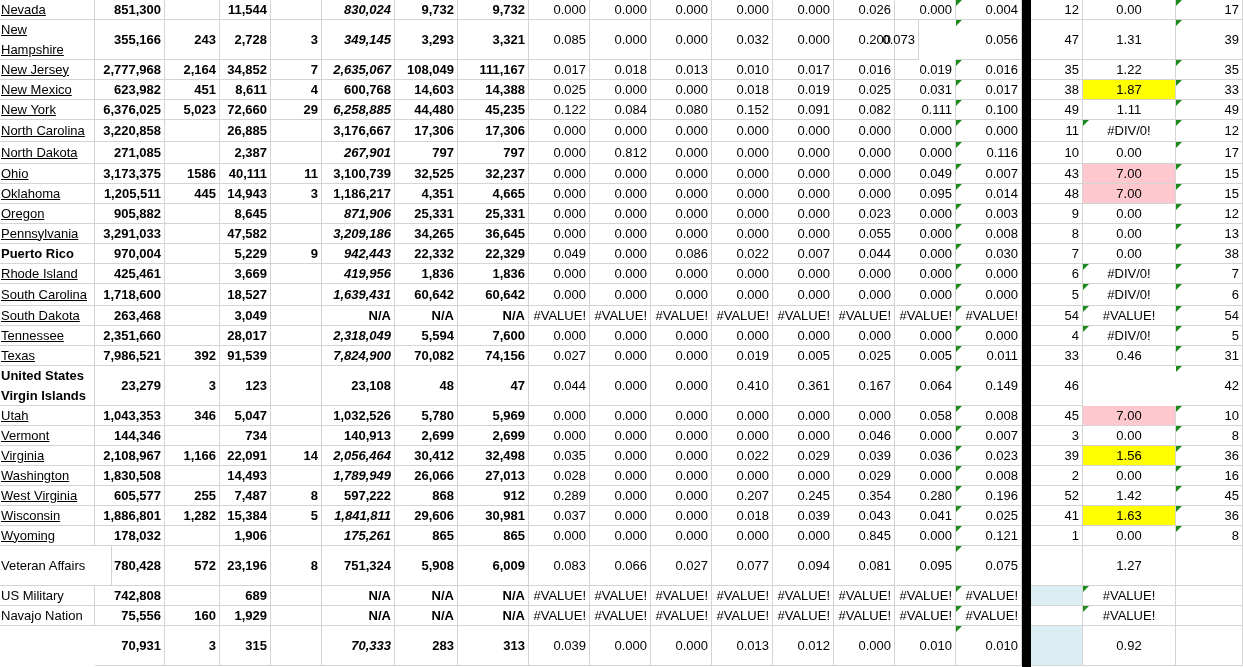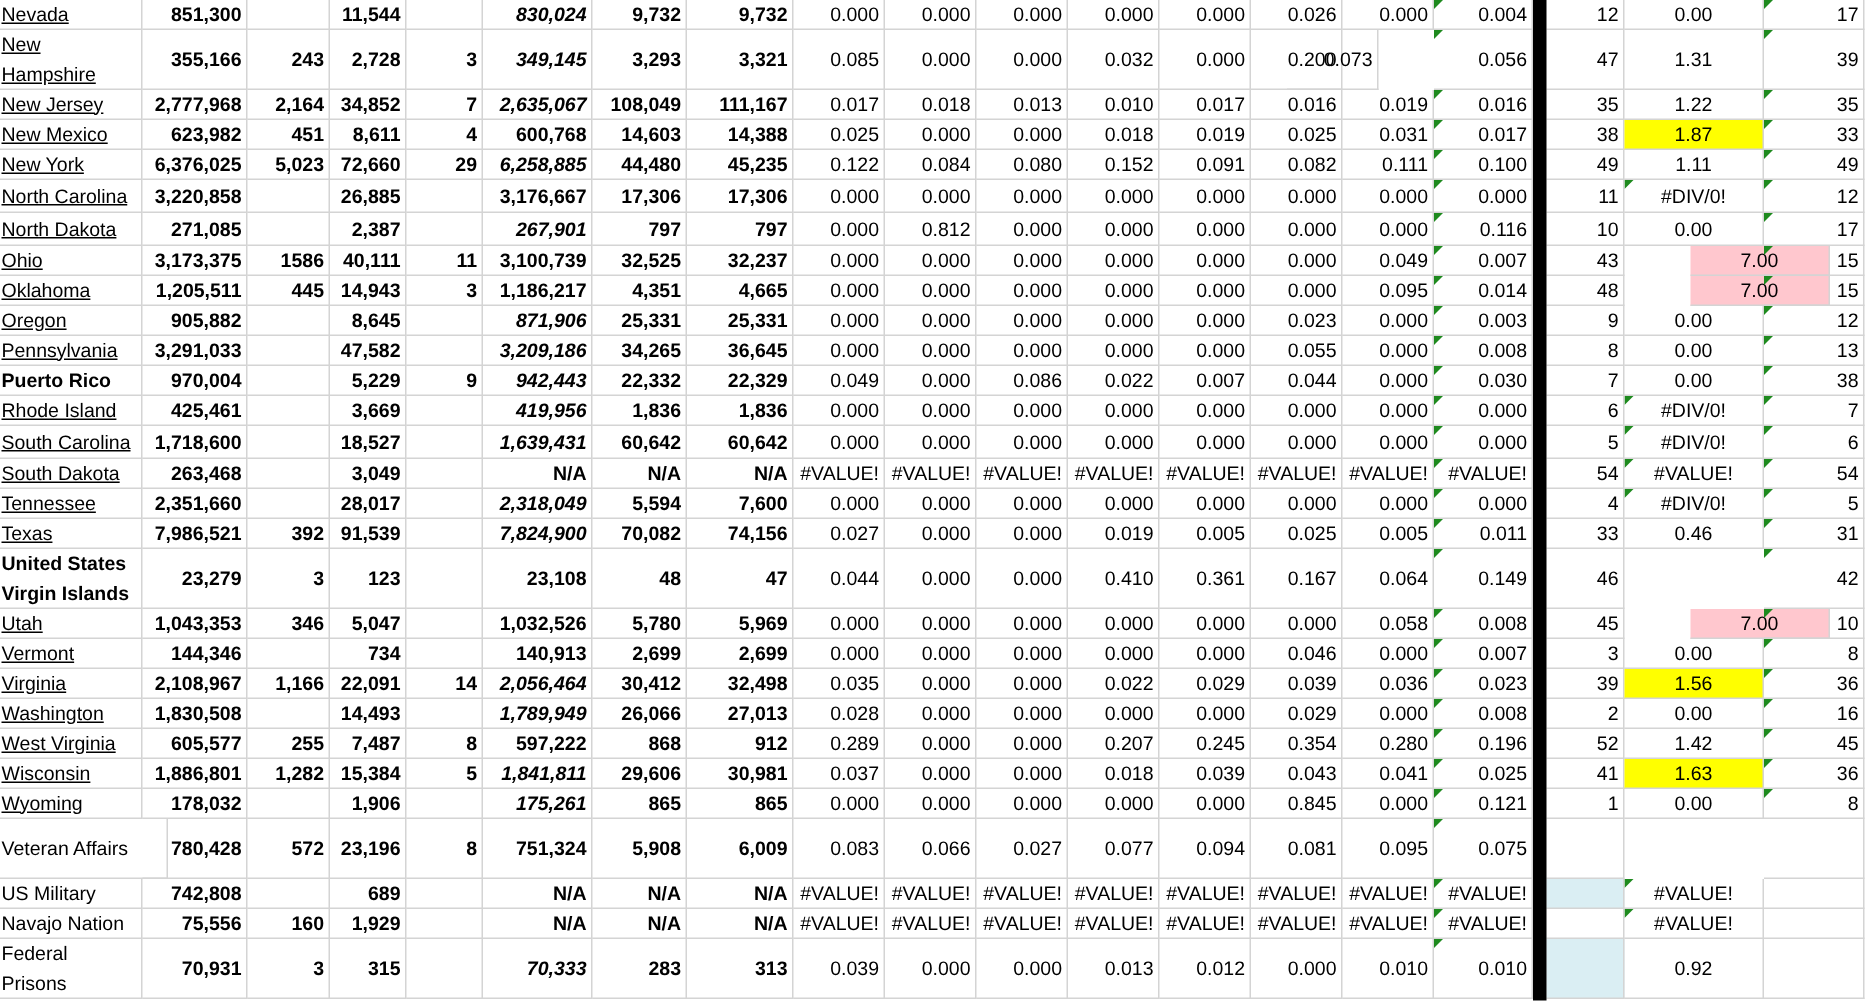--- a/index.html
+++ b/index.html
@@ -11,21 +11,21 @@
           border-right: 1px solid #d4d4d4; border-bottom: 1px solid #d4d4d4;
           display: flex; align-items: center; justify-content: flex-end;
           padding: 0 3px; white-space: nowrap; overflow: hidden; }
   .c-name { justify-content: flex-start; text-decoration: underline; padding-left: 1px; white-space: normal; line-height: 20px; }
   .c-name.plain { text-decoration: none; }
   .c-name.boldname { font-weight: bold; text-decoration: none; }
   .bold { font-weight: bold; }
   .ital { font-style: italic; }
   .center { justify-content: center; }
   .yellow { background: #ffff00; }
-  .pink { background: #ffc7ce; margin-left: 44px; }
+  .pink { background: #ffc7ce; }
   .lightblue { background: #daeef3; }
   .tri::before { content: ""; position: absolute; left: 0; top: 0;
                  border-top: 6px solid #1e8a1e; border-right: 6px solid transparent; }
   #divider { position: absolute; left: 1022px; top: 0; width: 9px; height: 667px; background: #000; }
 </style>
 </head>
 <body>
 
 <div id="grid">
     <div class="row" style="top: 0px; height: 20px;">
@@ -563,20 +563,21 @@
       <div class="cell bold" style="left: 458px; width: 71px;">6,009</div>
       <div class="cell " style="left: 529px; width: 61px;">0.083</div>
       <div class="cell " style="left: 590px; width: 61px;">0.066</div>
       <div class="cell " style="left: 651px; width: 61px;">0.027</div>
       <div class="cell " style="left: 712px; width: 61px;">0.077</div>
       <div class="cell " style="left: 773px; width: 61px;">0.094</div>
       <div class="cell " style="left: 834px; width: 61px;">0.081</div>
       <div class="cell " style="left: 895px; width: 61px;">0.095</div>
       <div class="cell tri" style="left: 956px; width: 66px;">0.075</div>
       <div class="cell " style="left: 1031px; width: 52px;"></div>
+      <div class="cell center " style="left: 1083px; width: 93px;">1.27</div>
       <div class="cell " style="left: 1176px; width: 67px;"></div>
     </div>
     <div class="row" style="top: 586px; height: 20px;">
       <div class="cell c-name plain" style="left: 0px; width: 95px;">US Military</div>
       <div class="cell bold" style="left: 95px; width: 70px;">742,808</div>
       <div class="cell bold" style="left: 165px; width: 55px;"></div>
       <div class="cell bold" style="left: 220px; width: 51px;">689</div>
       <div class="cell bold" style="left: 271px; width: 51px;"></div>
       <div class="cell bold" style="left: 322px; width: 73px;">N/A</div>
       <div class="cell bold" style="left: 395px; width: 63px;">N/A</div>
@@ -608,21 +609,20 @@
       <div class="cell " style="left: 712px; width: 61px;">#VALUE!</div>
       <div class="cell " style="left: 773px; width: 61px;">#VALUE!</div>
       <div class="cell " style="left: 834px; width: 61px;">#VALUE!</div>
       <div class="cell " style="left: 895px; width: 61px;">#VALUE!</div>
       <div class="cell tri" style="left: 956px; width: 66px;">#VALUE!</div>
       <div class="cell " style="left: 1031px; width: 52px;"></div>
       <div class="cell center  tri" style="left: 1083px; width: 93px;">#VALUE!</div>
       <div class="cell " style="left: 1176px; width: 67px;"></div>
     </div>
     <div class="row" style="top: 626px; height: 40px;">
-      <div class="cell c-name plain" style="left: 0px; width: 95px;">Federal Prisons</div>
       <div class="cell bold" style="left: 95px; width: 70px;">70,931</div>
       <div class="cell bold" style="left: 165px; width: 55px;">3</div>
       <div class="cell bold" style="left: 220px; width: 51px;">315</div>
       <div class="cell bold" style="left: 271px; width: 51px;"></div>
       <div class="cell bold ital" style="left: 322px; width: 73px;">70,333</div>
       <div class="cell bold" style="left: 395px; width: 63px;">283</div>
       <div class="cell bold" style="left: 458px; width: 71px;">313</div>
       <div class="cell " style="left: 529px; width: 61px;">0.039</div>
       <div class="cell " style="left: 590px; width: 61px;">0.000</div>
       <div class="cell " style="left: 651px; width: 61px;">0.000</div>

